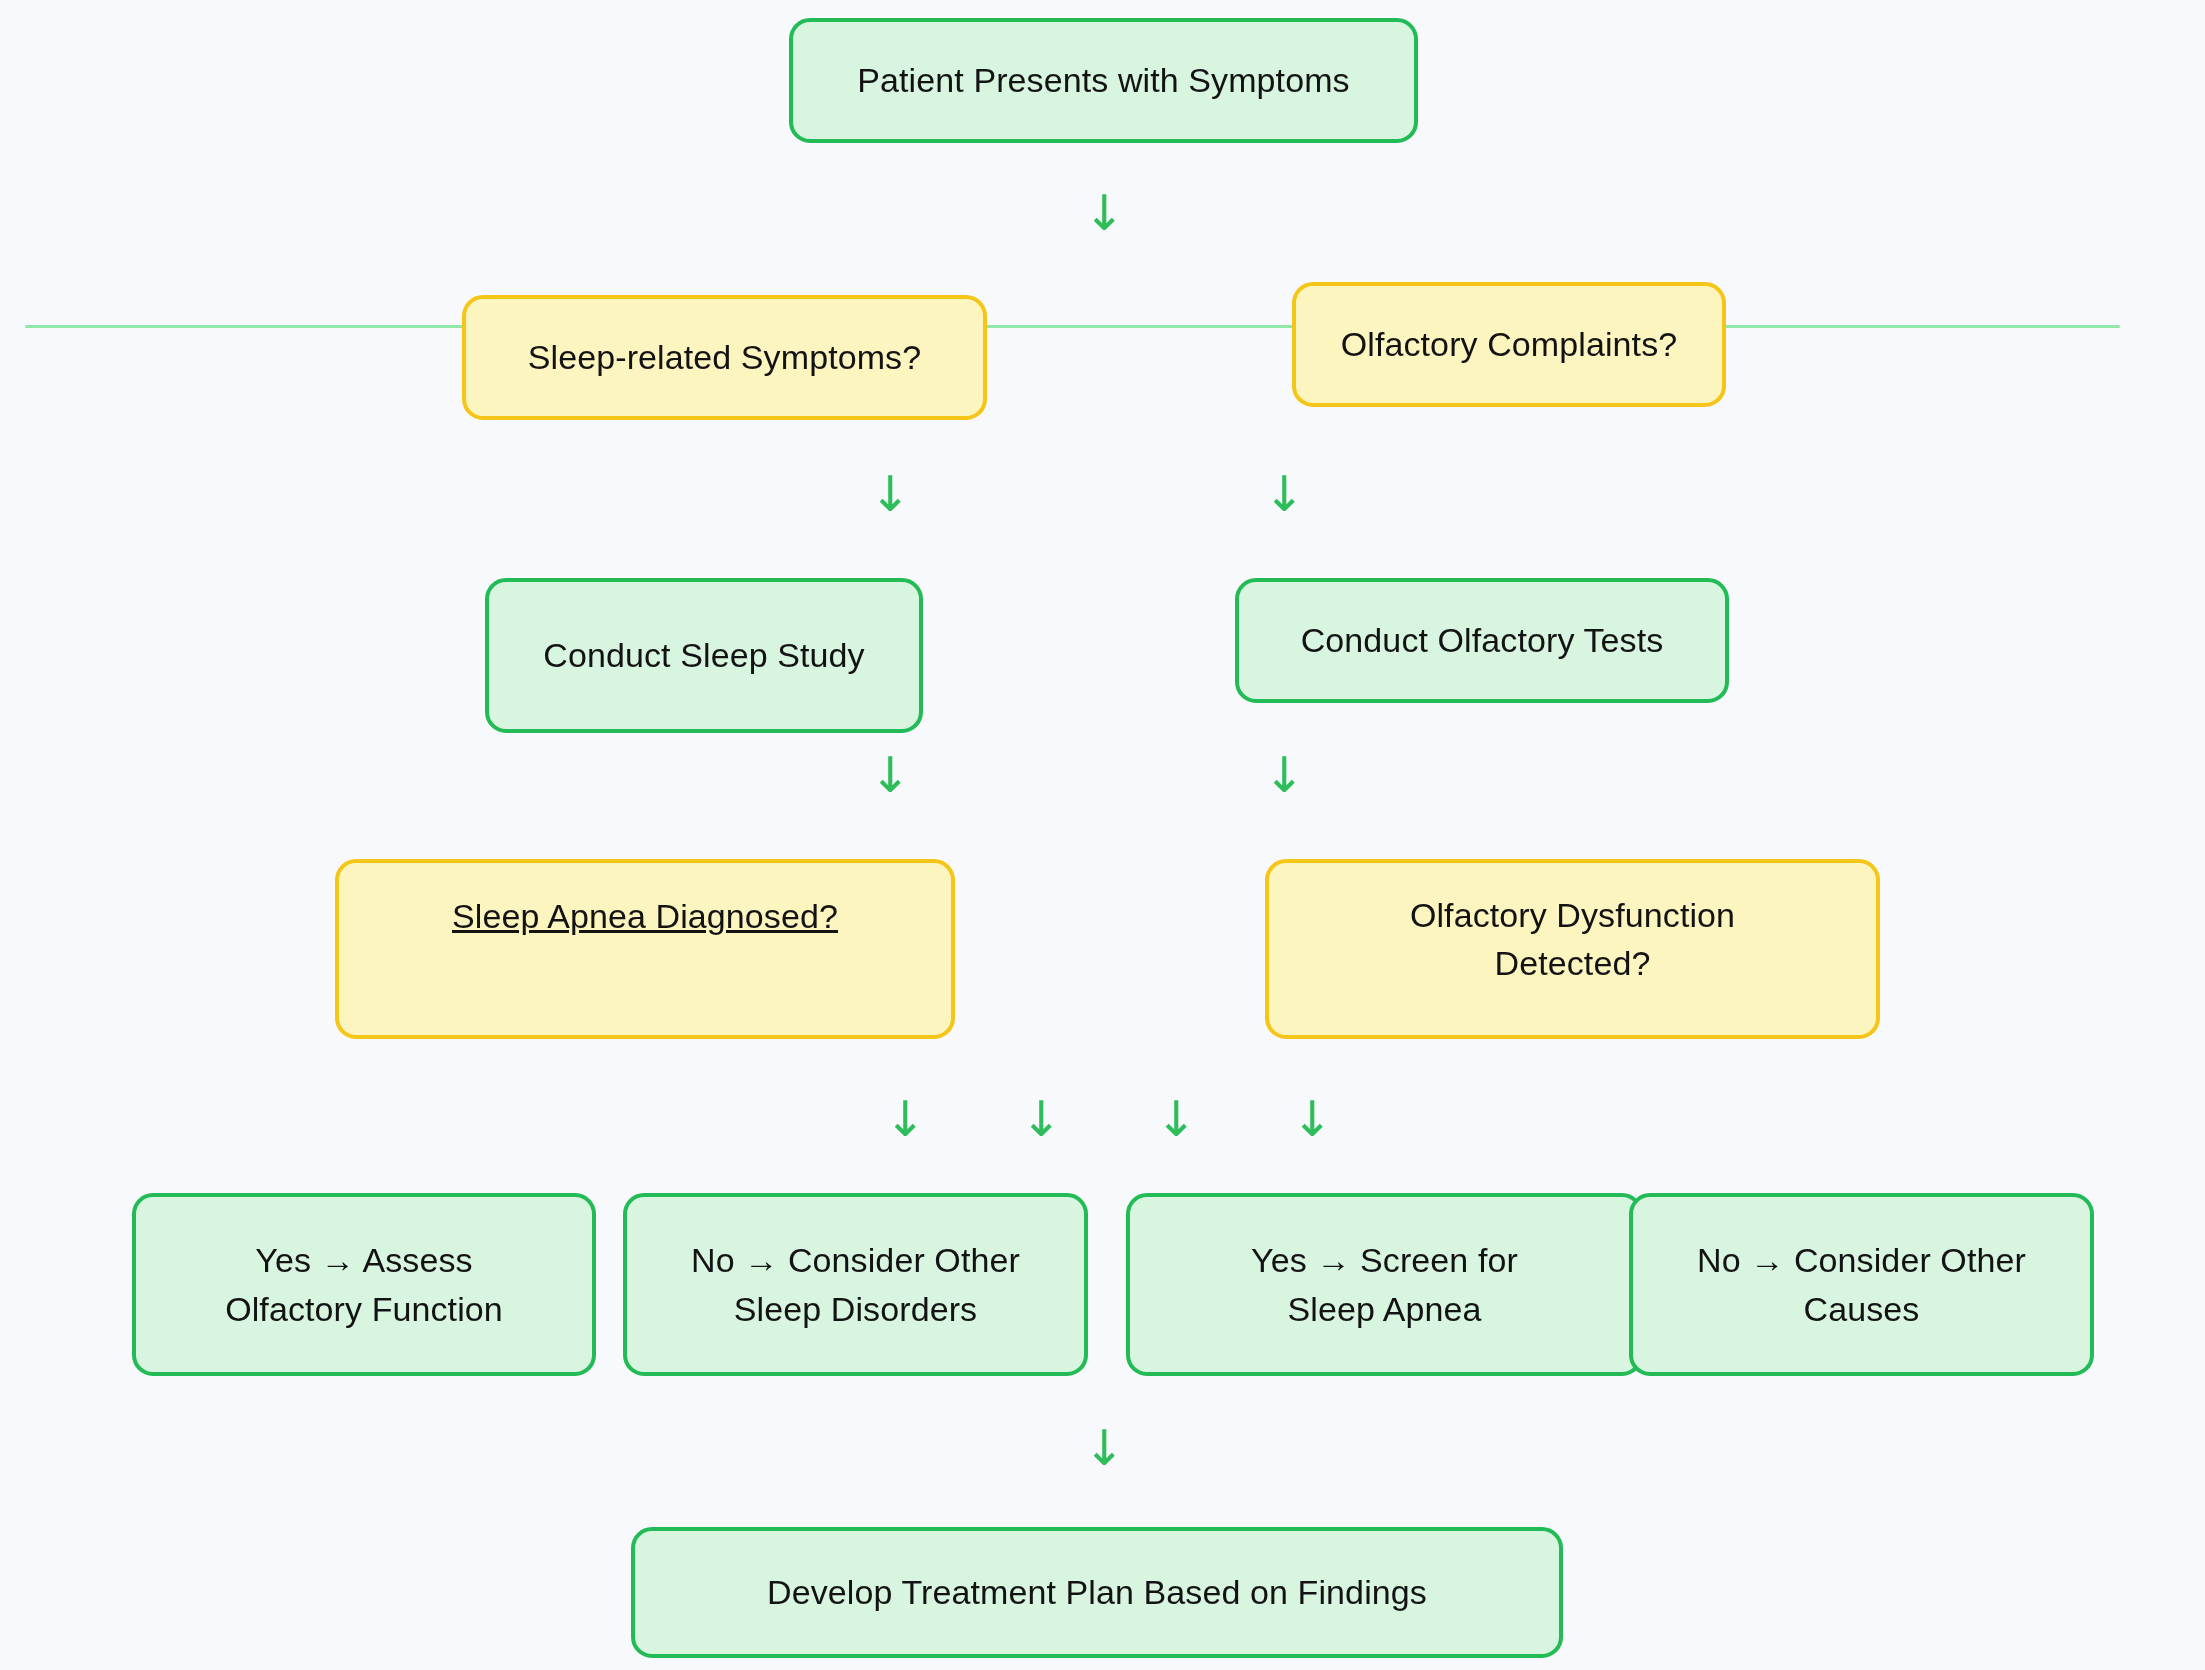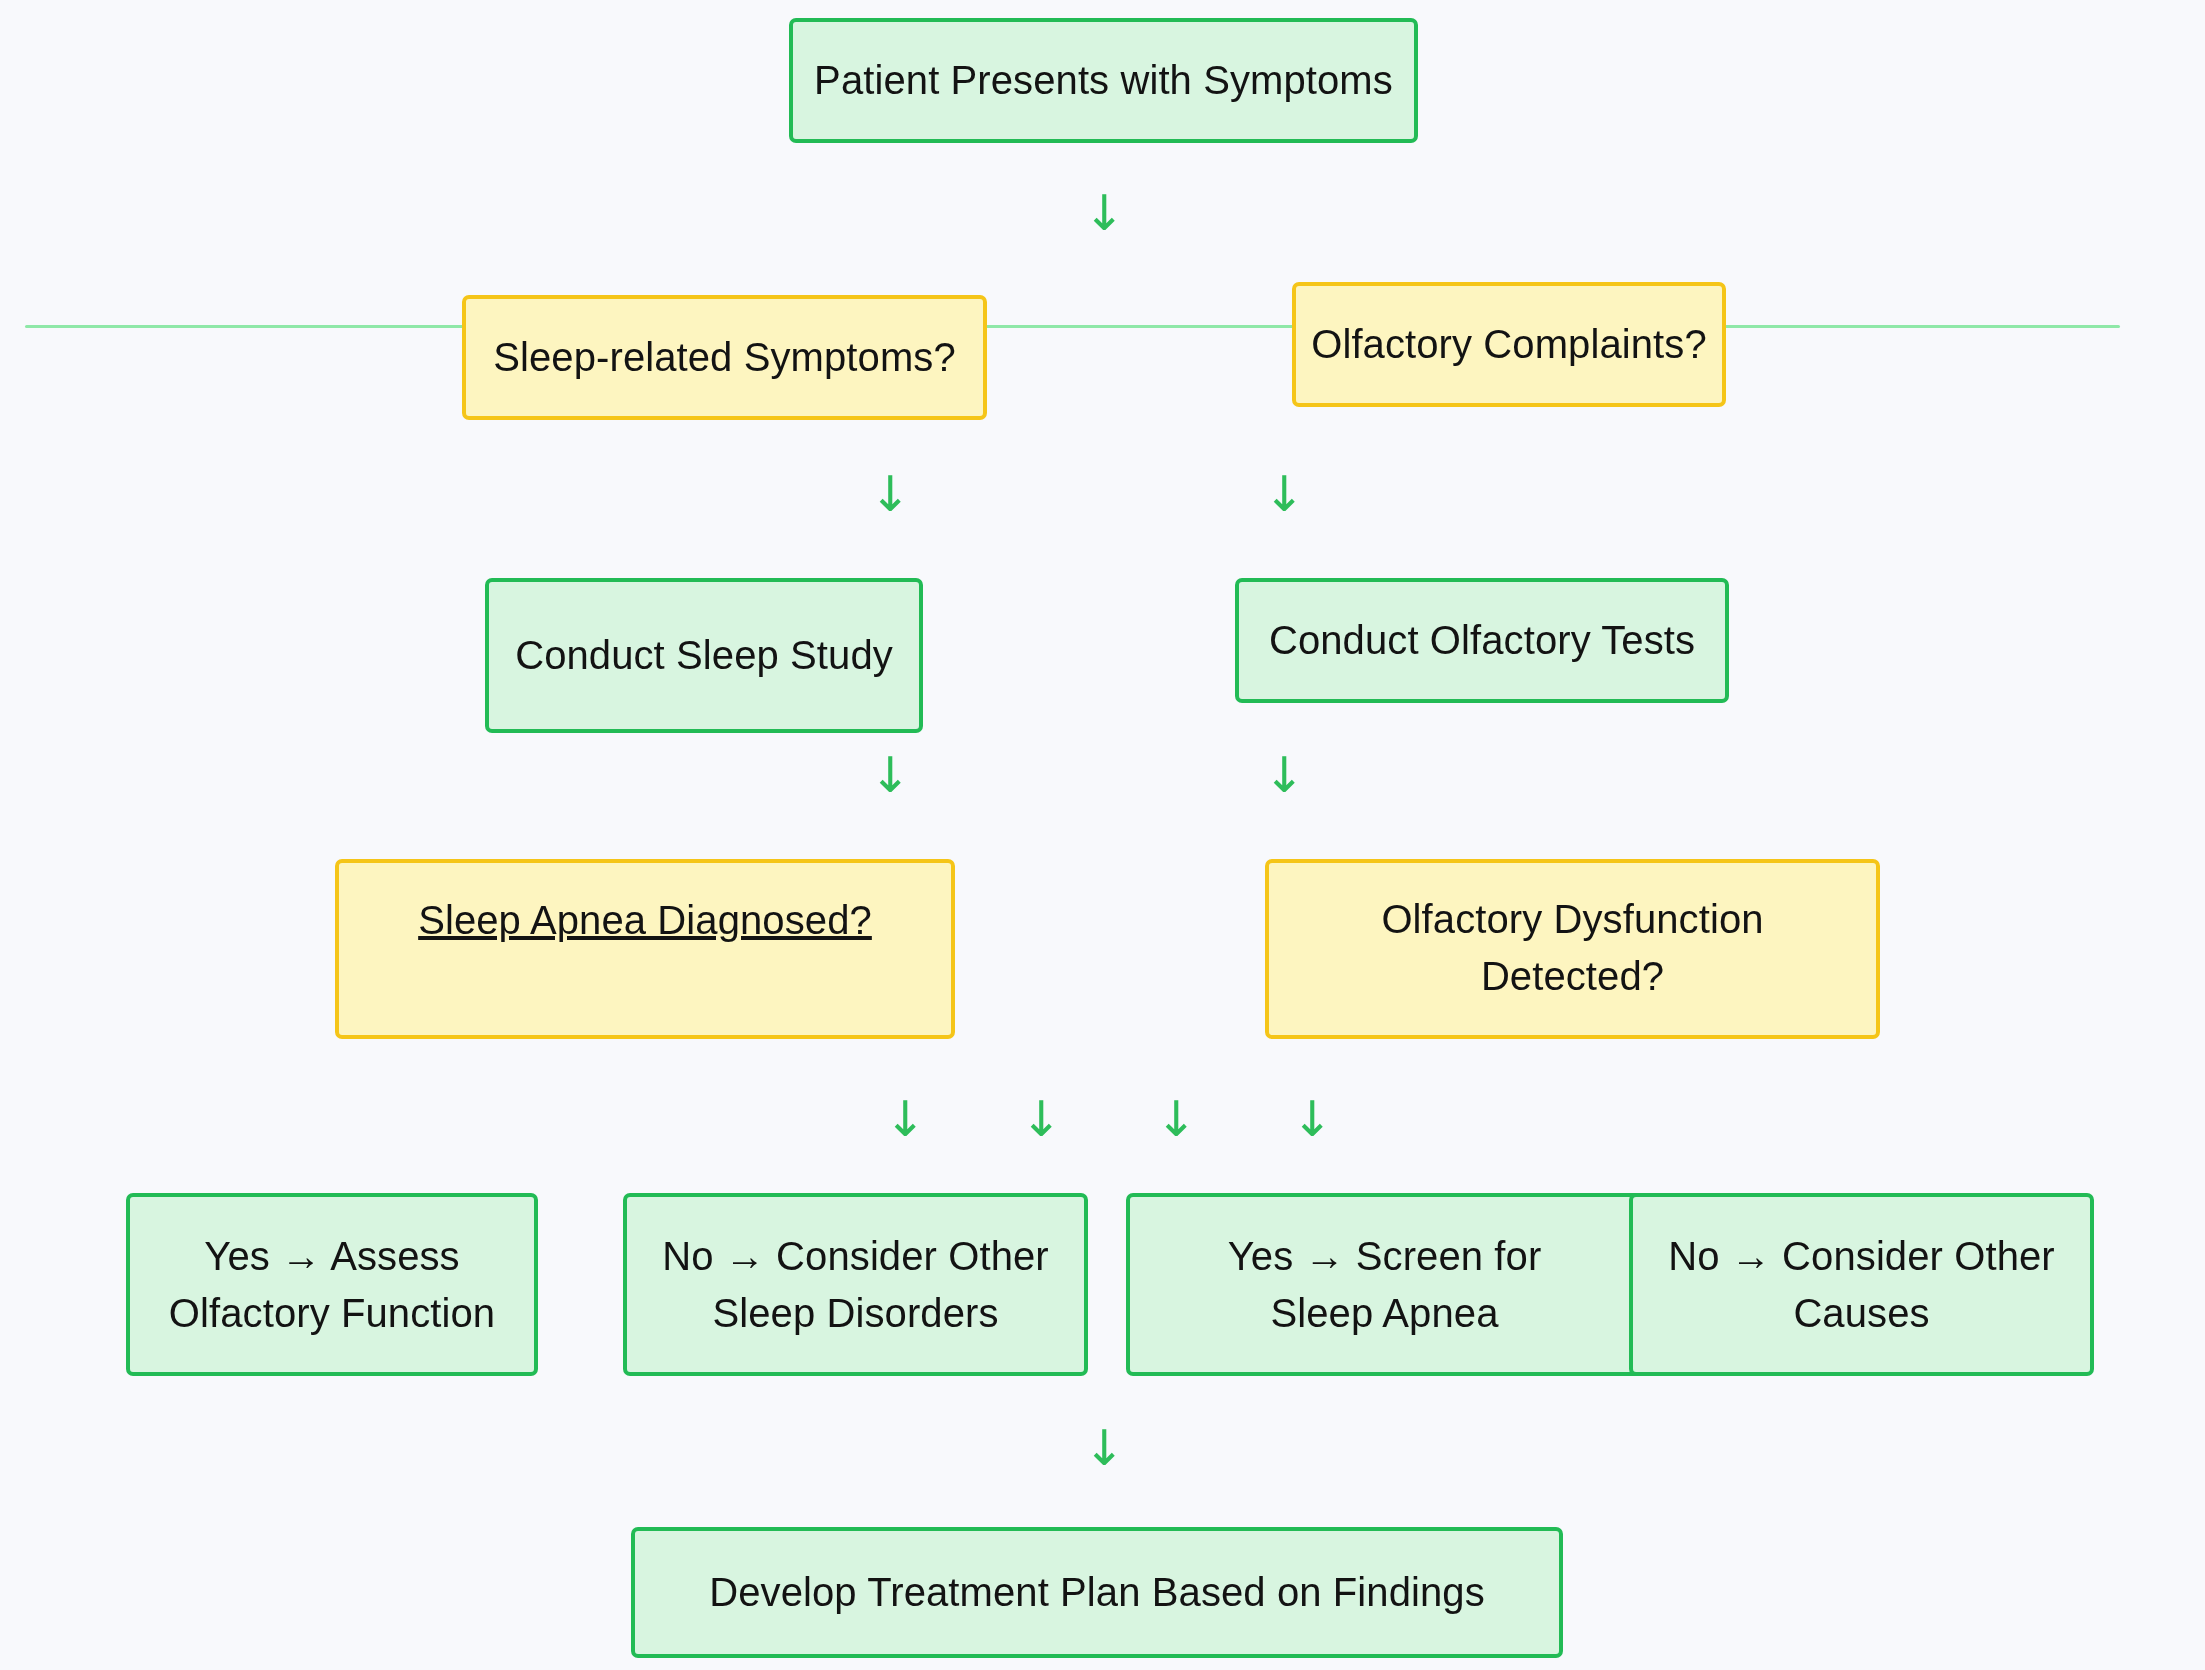--- a/index.html
+++ b/index.html
@@ -28,23 +28,23 @@
   }
 
   
   .node {
     position: absolute;
     box-sizing: border-box;
     display: flex;
     align-items: center;
     justify-content: center;
     text-align: center;
-    border-radius: 7px;
+    border-radius: 21px;
     color: #131313;
-    font-size: 40px;
+    font-size: 34px;
     line-height: 1.42;
     letter-spacing: 0.1px;
     padding: 0 13.8px;
     white-space: pre-line;
   }
   .node.process {
     background: #d8f5e0;
     border: 4.4px solid #22bb55;
   }
   .node.decision {
@@ -105,21 +105,21 @@
   <div class="node decision top-aligned" style="left:335px; top:859px; width:620px; height:180px;">Sleep Apnea Diagnosed?</div>
 
   <div class="node decision upper-aligned" style="left:1265px; top:859px; width:615px; height:180px;">Olfactory Dysfunction
 Detected?</div>
 
   <div class="arrow" style="left:883px; top:1091px;">↓</div>
   <div class="arrow" style="left:1019px; top:1091px;">↓</div>
   <div class="arrow" style="left:1154px; top:1091px;">↓</div>
   <div class="arrow" style="left:1290px; top:1091px;">↓</div>
 
-  <div class="node process" style="left:126px; top:1193px; width:412px; height:183px;">Yes → Assess
+  <div class="node process" style="left:132px; top:1193px; width:464px; height:183px;">Yes → Assess
 Olfactory Function</div>
 
   <div class="node process" style="left:623px; top:1193px; width:465px; height:183px;">No → Consider Other
 Sleep Disorders</div>
 
   <div class="node process" style="left:1126px; top:1193px; width:517px; height:183px;">Yes → Screen for
 Sleep Apnea</div>
 
   <div class="node process" style="left:1629px; top:1193px; width:465px; height:183px;">No → Consider Other
 Causes</div>

